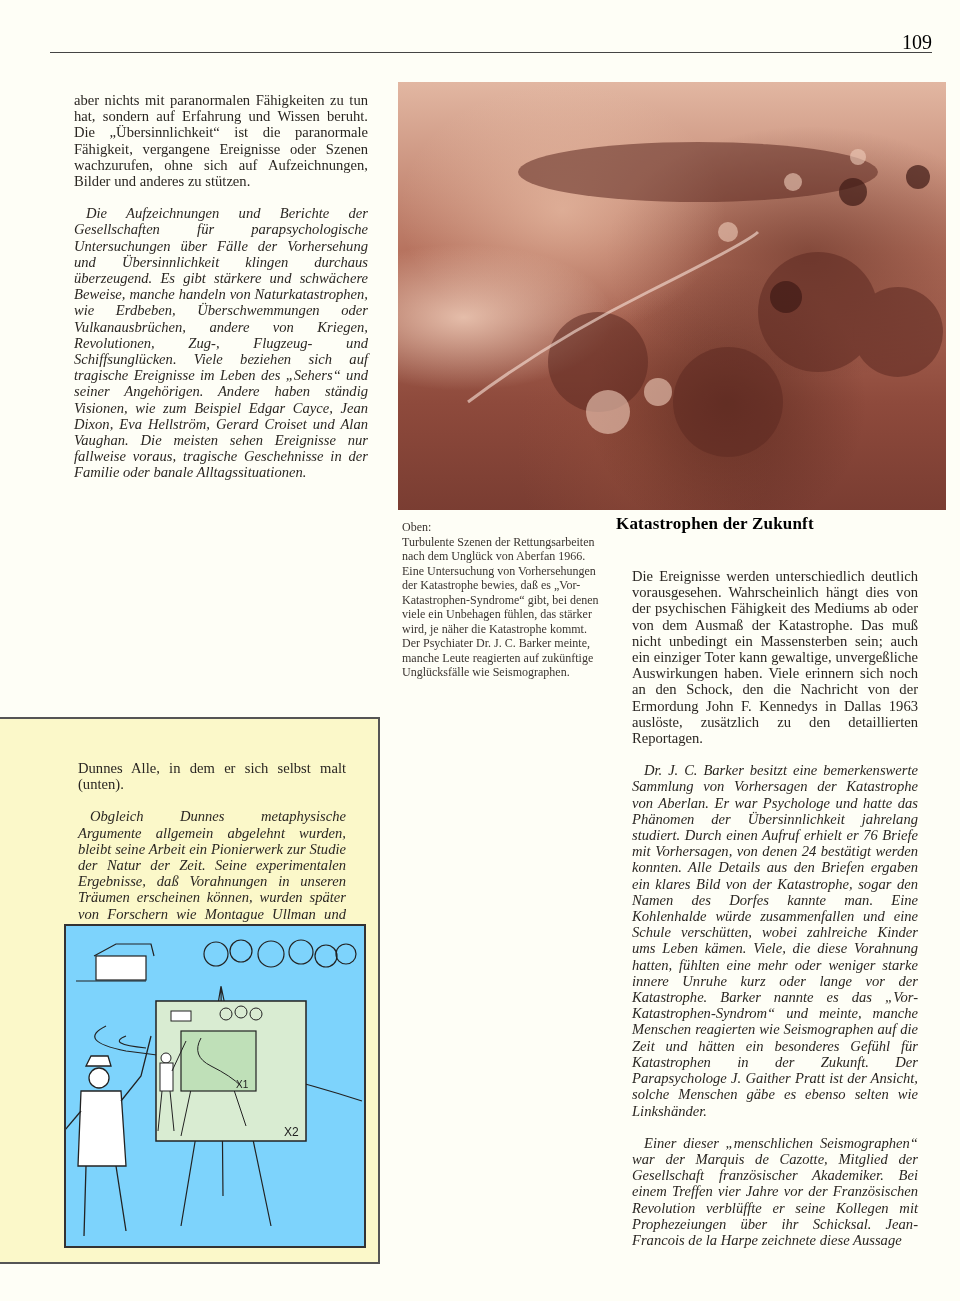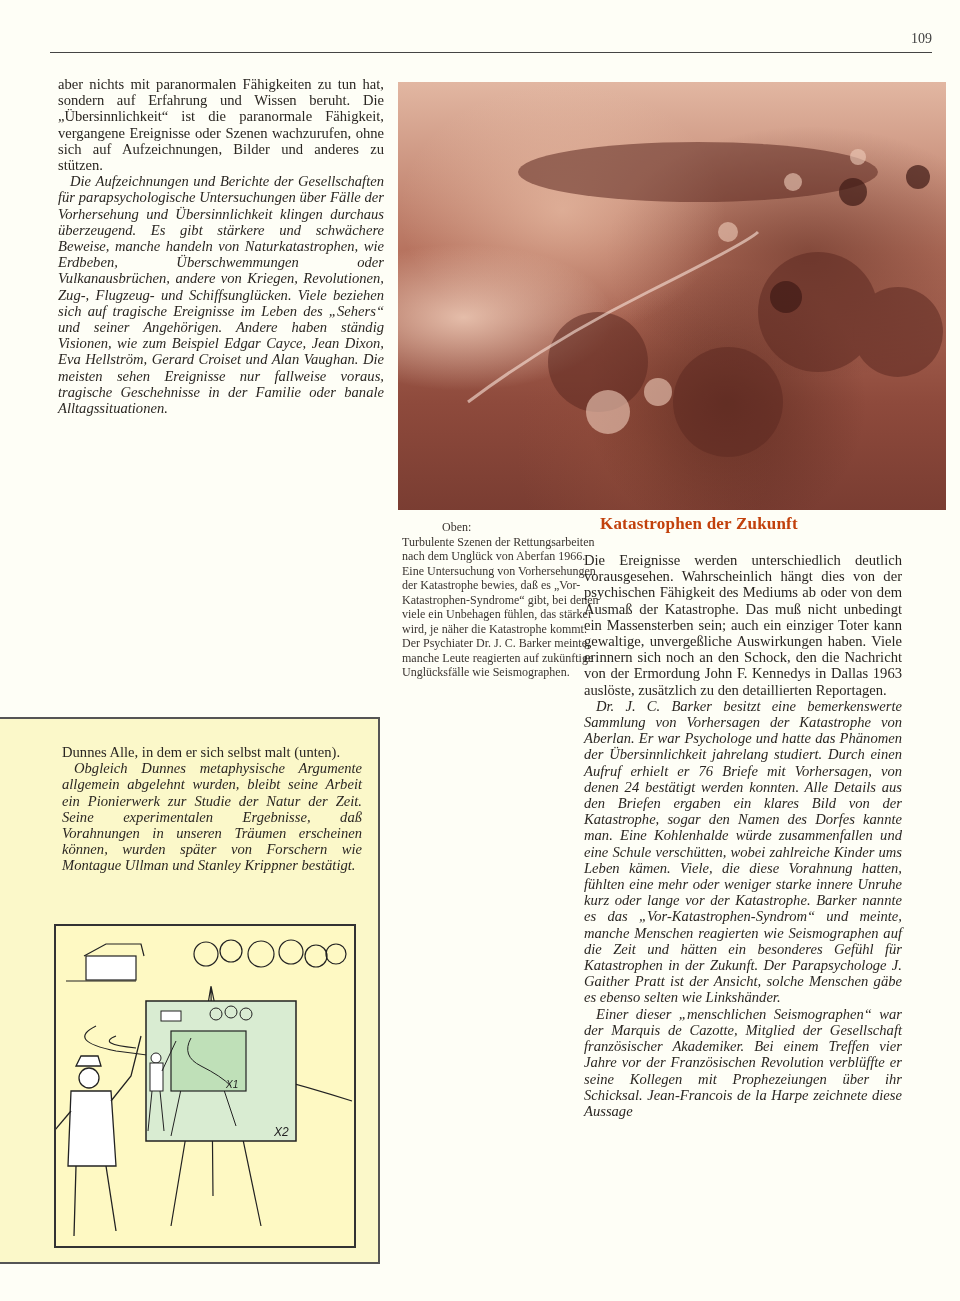--- a/index.html
+++ b/index.html
@@ -4,66 +4,66 @@
   <style>
     html, body { margin: 0; padding: 0; }
     body {
       width: 960px; height: 1301px; position: relative; overflow: hidden;
       background: #fefef6;
       font-family: "Liberation Serif", "DejaVu Serif", serif;
       color: #2a2622;
     }
     .page-number {
       position: absolute; top: 31px; right: 28px;
-      font-size: 14px; color: #404040;
+      font-size: 20px; color: #000000;
     }
     .header-rule {
       position: absolute; top: 52px; left: 50px; width: 882px; height: 1px;
       background: #444;
     }
     .col-text {
       position: absolute; font-size: 14.6px; line-height: 16.2px;
       text-align: justify; hyphens: manual;
     }
-    .col-text p { margin: 0; text-indent: 0; }
+    .col-text p { margin: 16px; text-indent: 0; }
     .col-text p.indent { text-indent: 12px; font-style: italic; }
     #left-col { left: 58px; top: 76px; width: 326px; }
-    #right-col { left: 584px; top: 552px; width: 318px; }
+    #right-col { left: 616px; top: 552px; width: 318px; }
     .section-heading {
-      position: absolute; left: 600px; top: 514px; width: 320px;
+      position: absolute; left: 616px; top: 514px; width: 320px;
       font-family: "Liberation Serif", serif; font-weight: bold;
-      font-size: 17px; color: #c2410c; letter-spacing: 0.2px;
+      font-size: 17px; color: #000000; letter-spacing: 0.2px;
     }
     .photo {
       position: absolute; left: 398px; top: 82px; width: 548px; height: 428px;
       background:
         radial-gradient(ellipse at 12% 55%, rgba(250,220,200,0.75) 0%, rgba(250,220,200,0) 22%),
         radial-gradient(ellipse at 30% 30%, rgba(240,200,175,0.6) 0%, rgba(240,200,175,0) 30%),
         radial-gradient(ellipse at 75% 40%, rgba(90,40,30,0.55) 0%, rgba(90,40,30,0) 35%),
         radial-gradient(ellipse at 60% 75%, rgba(80,35,25,0.6) 0%, rgba(80,35,25,0) 30%),
         radial-gradient(ellipse at 45% 85%, rgba(150,80,60,0.5) 0%, rgba(150,80,60,0) 30%),
         linear-gradient(180deg, #e2b7a2 0%, #b6725e 40%, #8e4a3c 75%, #7a3d32 100%);
       overflow: hidden;
     }
     .photo svg { width: 100%; height: 100%; display: block; }
     .caption {
       position: absolute; left: 402px; top: 520px; width: 200px;
       font-size: 12px; line-height: 14.5px; color: #3a3430;
     }
-    .caption .label { font-style: normal; margin-left: 40px; }
+    .caption .label { font-style: normal; }
     .caption .body { }
     .sidebar-box {
       position: absolute; left: 0; top: 717px; width: 378px; height: 543px;
       background: #fbf8c9;
       border-top: 2px solid #555; border-right: 2px solid #555; border-bottom: 2px solid #555;
     }
     #box-text { left: 62px; top: 744px; width: 300px; font-size: 14.6px; line-height: 16.2px; }
     .illustration {
-      position: absolute; left: 54px; top: 924px; width: 298px; height: 320px;
-      background: #fef9c3; border: 2px solid #333; overflow: hidden; font-style: italic;
+      position: absolute; left: 64px; top: 924px; width: 298px; height: 320px;
+      background: #7dd3fc; border: 2px solid #333; overflow: hidden;
     }
     .illustration svg { width: 100%; height: 100%; display: block; }
   </style>
 </head>
 <body>
 
 <div class="page-number">109</div>
 <div class="header-rule"></div>
 
 <div id="left-col" class="col-text">

